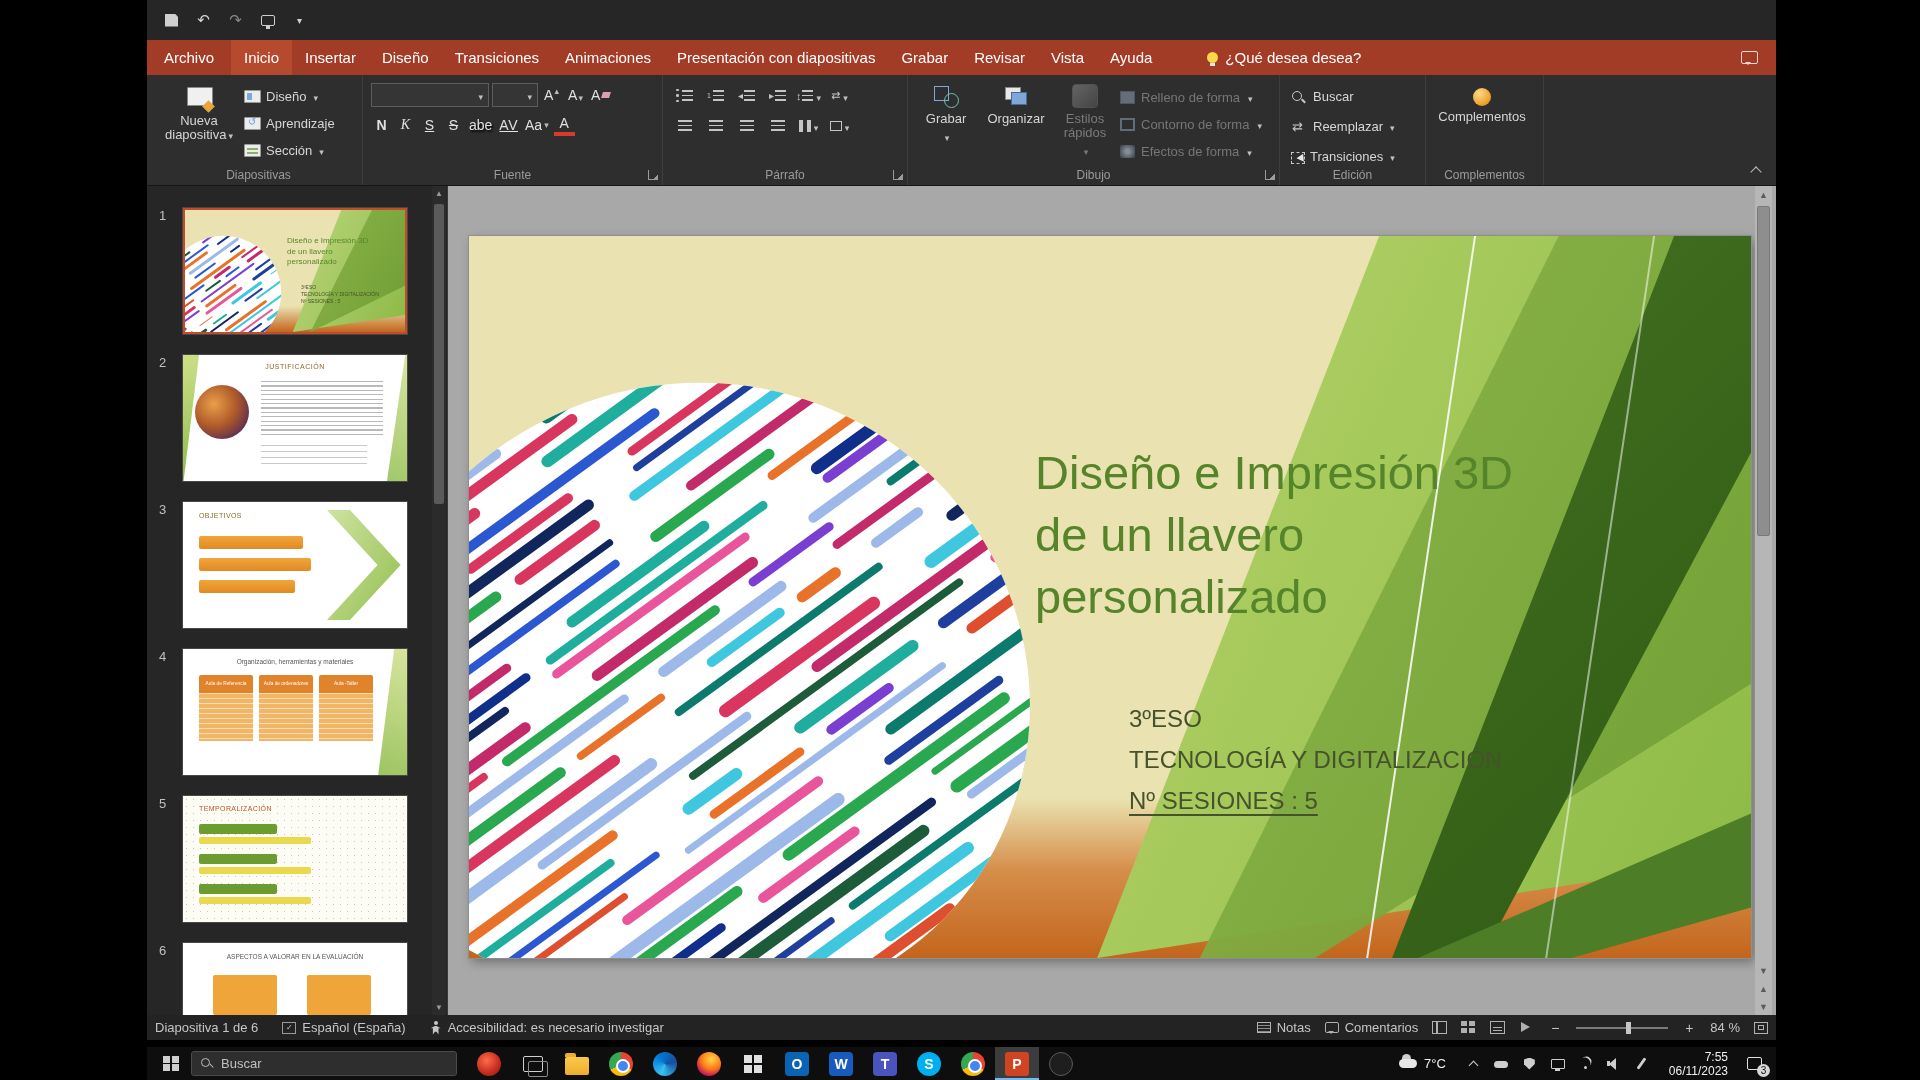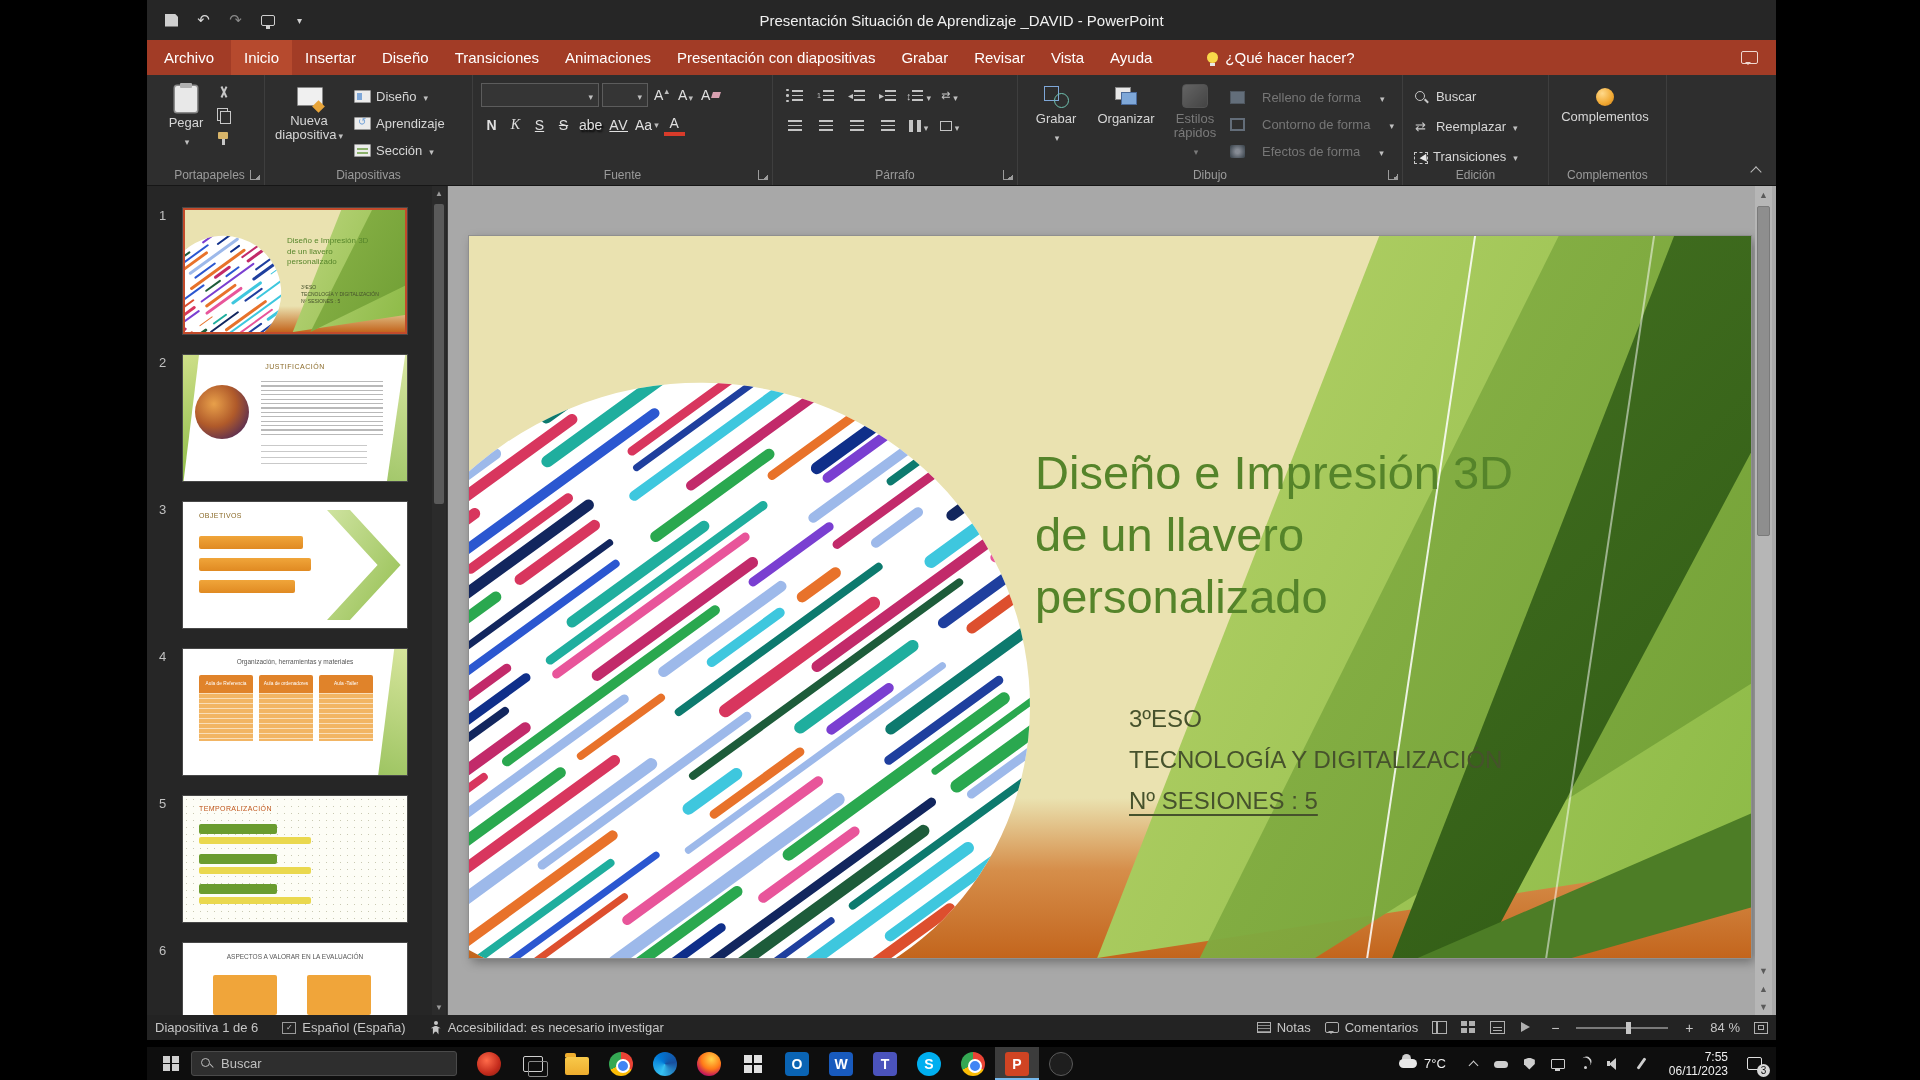--- a/index.html
+++ b/index.html
@@ -100,21 +100,21 @@
 .pi-cols{width:12px;height:12px;border-left:4px solid #c4c4c4;border-right:4px solid #c4c4c4}
 .pb-smart{width:12px;height:10px;border:1.3px solid #c4c4c4}
 .ic-shapes{width:26px;height:24px;position:relative}
 .ic-shapes::before{content:"";position:absolute;left:1px;top:2px;width:13px;height:13px;border:1.6px solid #7ea7d8}
 .ic-shapes::after{content:"";position:absolute;right:0;bottom:0;width:13px;height:13px;border:1.6px solid #6fc2b0;border-radius:50%}
 .ic-arrange{width:26px;height:24px;position:relative}
 .ic-arrange::before{content:"";position:absolute;left:2px;top:3px;width:14px;height:11px;background:#e8e8e8;border:1px solid #888}
 .ic-arrange::after{content:"";position:absolute;left:8px;top:8px;width:14px;height:11px;background:#7ea7d8;border:1px solid #4a6a9a}
 .ic-styles{width:26px;height:24px;border-radius:4px;background:linear-gradient(135deg,#9a9a9a,#5a5a5a);opacity:.5;border:1px solid #777}
 .shape-opts{display:flex;flex-direction:column;gap:5px;padding-top:6px}
-.opt{display:flex;align-items:center;gap:17px;font-size:13px;color:#767676;height:22px;white-space:nowrap}
+.opt{display:flex;align-items:center;gap:6px;font-size:13px;color:#767676;height:22px;white-space:nowrap}
 .oi{width:15px;height:13px;flex:0 0 auto;opacity:.55}
 .oi-fill{background:#8fa3b8;border:1px solid #6a7a8a}
 .oi-outline{border:2px solid #8fa3b8}
 .oi-effects{background:radial-gradient(circle,#cfd8e8 20%,#5a6a7a 80%);border-radius:2px}
 .ic-find::before{content:"";position:absolute;left:1px;top:2px;width:8px;height:8px;border:1.6px solid #c8c8c8;border-radius:50%}
 .ic-find::after{content:"";position:absolute;left:10px;top:11px;width:5px;height:1.8px;background:#c8c8c8;transform:rotate(45deg)}
 .ic-replace::before{content:"\21C4";color:#c8c8c8;font-size:13px;position:absolute;left:1px;top:0}
 .ic-select{width:14px;height:12px;border:1.3px dashed #c8c8c8;position:relative;margin-top:2px}
 .ic-select::after{content:"";position:absolute;right:-3px;bottom:-3px;border:4px solid transparent;border-top:7px solid #e8e8e8;transform:rotate(-35deg)}
 .ic-addin{width:18px;height:18px;border-radius:50%;background:radial-gradient(circle at 35% 30%,#ffd98a,#f0a832 60%,#c97b17);margin-top:4px}
@@ -286,62 +286,47 @@
       <span class="qi">
           <span class="i-floppy"></span>
         </span>
       <span class="qi i-undo"></span>
       <span class="qi i-redo"></span>
       <span class="qi">
           <span class="i-mon"></span>
         </span>
       <span class="qi i-qdd"></span>
     </div>
-    <div class="tb-title">Presentación Situación de Aprendizaje _DAVID - PowerPoint</div>
   </div>
 
   <div class="tabrow">
     <div id="ribbon-tabs" style="display:flex">
         <div class="tab file-tab">Archivo</div>
         <div class="tab active">Inicio</div>
         <div class="tab">Insertar</div>
         <div class="tab">Diseño</div>
         <div class="tab">Transiciones</div>
         <div class="tab">Animaciones</div>
         <div class="tab">Presentación con diapositivas</div>
         <div class="tab">Grabar</div>
         <div class="tab">Revisar</div>
         <div class="tab">Vista</div>
         <div class="tab">Ayuda</div>
       </div>
     <div class="tellme">
       <span class="i-bulb"></span>
-      <span>¿Qué hacer hacer?</span>
+      <span>¿Qué desea desea?</span>
     </div>
     <div class="tab-feedback">
       <span class="i-feedback"></span>
     </div>
   </div>
 
   <div class="ribbon">
 
-    <div class="rgroup g-clip">
-      <div class="bigbtn w46">
-        <span class="ic-clipboard"></span>
-        <span>Pegar</span>
-        <span class="dd"></span>
-      </div>
-      <div class="col" style="gap:7px">
-        <span class="mini ic-cut"></span>
-        <span class="mini ic-copy"></span>
-        <span class="mini ic-painter"></span>
-      </div>
-      <span class="rgroup-label">Portapapeles</span>
-      <span class="dlg"></span>
-    </div>
 
     <div class="rgroup g-slides">
       <div class="bigbtn w72">
         <span class="ic-newslide"></span>
         <span><span>Nueva</span><br><span>diapositiva</span><span class="dd"></span></span>
       </div>
       <div class="col">
         <div class="sbtn">
             <span class="si ic-design"></span>
             <span>Diseño</span>

